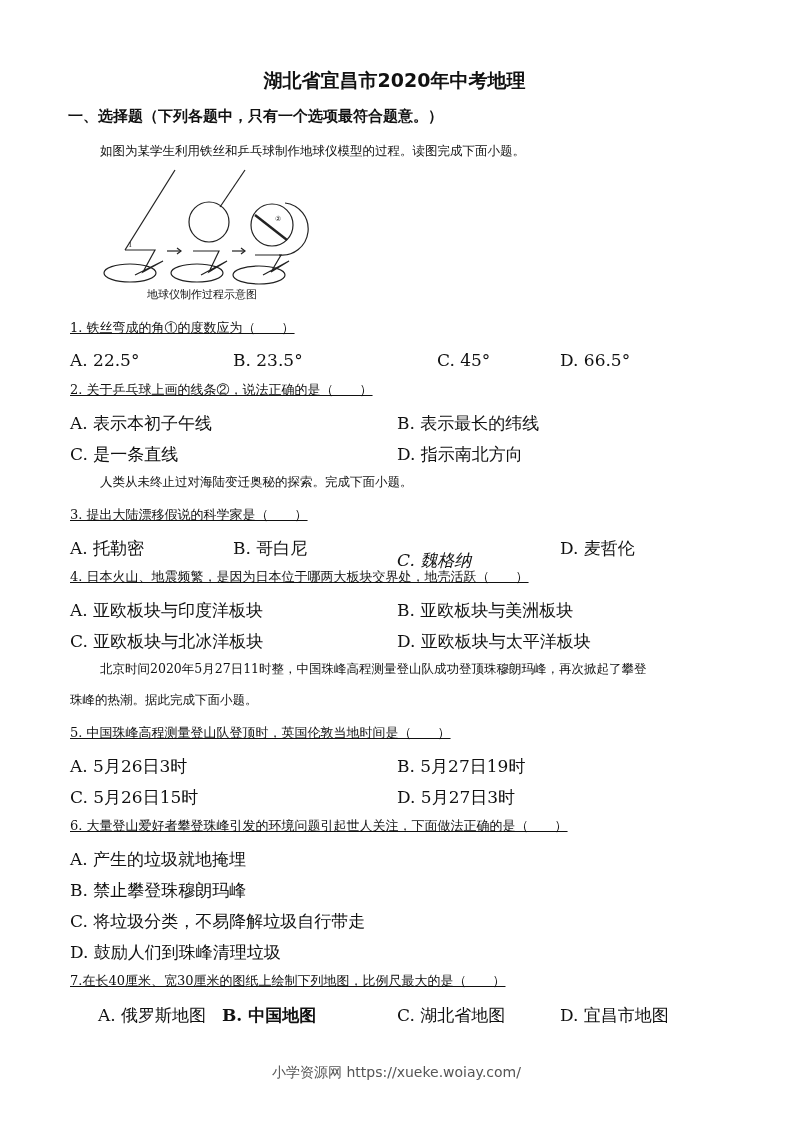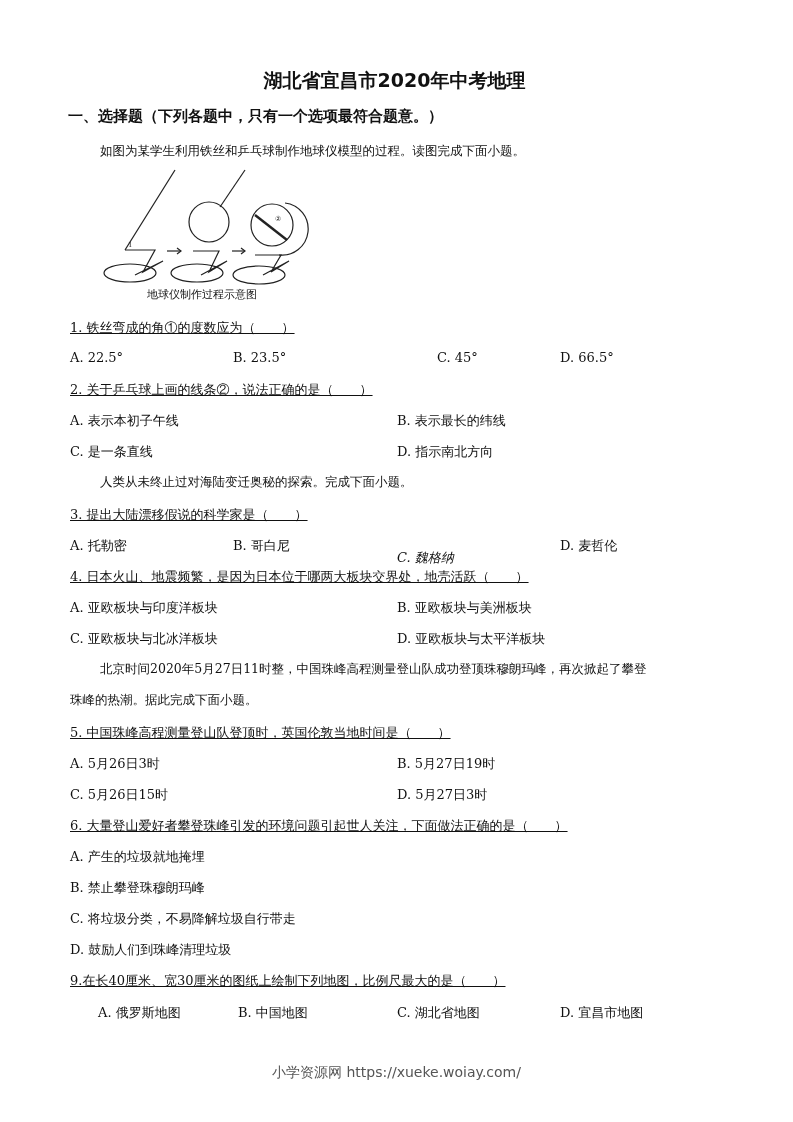--- a/index.html
+++ b/index.html
@@ -5,21 +5,21 @@
   html, body { margin: 0; padding: 0; background: #ffffff; }
   body { width: 793px; height: 1122px; position: relative; overflow: hidden;
          font-family: "DejaVu Serif", "Liberation Serif", serif; color: #111; }
   .abs { position: absolute; white-space: nowrap; }
   .title { top: 68px; left: 0; width: 789px; text-align: center; font-size: 19px; font-weight: bold;
            font-family: "DejaVu Sans", "Liberation Sans", sans-serif; letter-spacing: 0px; }
   .section { top: 107px; left: 68px; font-size: 15px; font-weight: bold;
              font-family: "DejaVu Sans", "Liberation Sans", sans-serif; }
   .intro { font-size: 12.5px; }
   .q { font-size: 13px; left: 70px; text-decoration: underline; }
-  .opt { font-size: 13px; }
+  .opt { font-size: 17px; }
   .figure { top: 165px; left: 95px; width: 215px; height: 140px; }
   .footer { top: 1064px; left: 0; width: 793px; text-align: center; font-size: 14px; color: #555;
             font-family: "DejaVu Sans", "Liberation Sans", sans-serif; }
 </style>
 </head>
 <body>
 
 <div class="abs title">湖北省宜昌市2020年中考地理</div>
 <div class="abs section">一、选择题（下列各题中，只有一个选项最符合题意。）</div>
 <div class="abs intro" style="top:143px;left:100px;">如图为某学生利用铁丝和乒乓球制作地球仪模型的过程。读图完成下面小题。</div>
@@ -89,19 +89,19 @@
 <div class="abs opt" style="top:755px;left:397px;">B.  5月27日19时</div>
 <div class="abs opt" style="top:786px;left:70px;">C.  5月26日15时</div>
 <div class="abs opt" style="top:786px;left:397px;">D.  5月27日3时</div>
 
 <div class="abs q" style="top:817px;">6.  大量登山爱好者攀登珠峰引发的环境问题引起世人关注，下面做法正确的是（　　）</div>
 <div class="abs opt" style="top:848px;left:70px;text-align:right;">A.  产生的垃圾就地掩埋</div>
 <div class="abs opt" style="top:879px;left:70px;">B.  禁止攀登珠穆朗玛峰</div>
 <div class="abs opt" style="top:910px;left:70px;">C.  将垃圾分类，不易降解垃圾自行带走</div>
 <div class="abs opt" style="top:941px;left:70px;">D.  鼓励人们到珠峰清理垃圾</div>
 
-<div class="abs q" style="top:972px;">9.在长40厘米、宽30厘米的图纸上绘制下列地图，比例尺最大的是（　　）</div>
+<div class="abs q" style="top:972px;">7.在长40厘米、宽30厘米的图纸上绘制下列地图，比例尺最大的是（　　）</div>
 <div class="abs opt" style="top:1004px;left:70px;margin-left:28px;">A.  俄罗斯地图</div>
-<div class="abs opt" style="top:1004px;left:238px;">B.  中国地图</div>
+<div class="abs opt" style="top:1004px;left:222px;font-weight:bold;">B.  中国地图</div>
 <div class="abs opt" style="top:1004px;left:397px;">C.  湖北省地图</div>
 <div class="abs opt" style="top:1004px;left:560px;">D.  宜昌市地图</div>
 
 <div class="abs footer">小学资源网 https://xueke.woiay.com/</div>
 
 </body></html>

